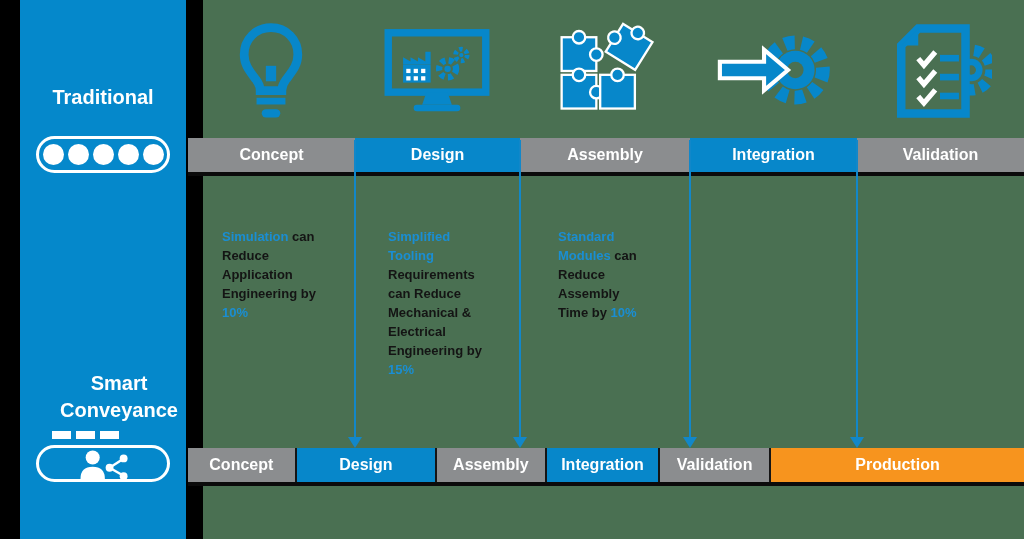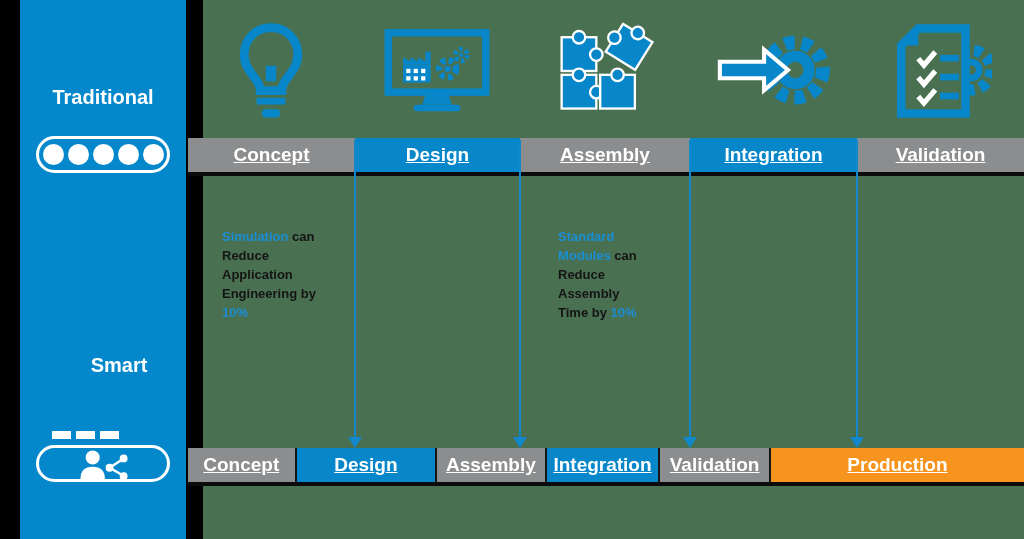--- a/index.html
+++ b/index.html
@@ -5,21 +5,21 @@
   * { margin:0; padding:0; box-sizing:border-box; }
   body { background:#000; font-family:"Liberation Sans", sans-serif; }
   .canvas { position:relative; width:1024px; height:539px; background:#000; overflow:hidden; }
 
   .green-area { position:absolute; left:203px; top:0; width:821px; height:539px; background:#4A7052; }
   .blue-panel { position:absolute; left:20px; top:0; width:166px; height:539px; background:#0588CB; }
 
   .panel-title { position:absolute; left:20px; width:166px; text-align:center;
                  color:#fff; font-weight:bold; font-size:20px; line-height:27px; }
   .title-traditional { top:84px; }
-  .title-smart { top:352px;padding-left:32px; }
+  .title-smart { top:370px;padding-left:32px; }
 
   
   .conveyor { position:absolute; left:36px; top:136px; width:134px; height:37px;
               border:3.5px solid #fff; border-radius:19px;
               display:flex; align-items:center; justify-content:center; gap:4px; }
   .conveyor .dot { width:21px; height:21px; border-radius:50%; background:#fff; }
 
   
   .dashes { position:absolute; left:52px; top:431px; width:102px; display:flex; gap:5px; }
   .dashes .dash { width:19px; height:8px; background:#fff; }
@@ -28,21 +28,21 @@
                display:flex; align-items:center; justify-content:center; }
 
   
   .bar { position:absolute; left:188px; width:836px; height:34px; display:flex; z-index:3; }
   .bar-top { top:138px; }
   .bar-bottom { top:448px; }
   .bar-shadow { position:absolute; left:188px; width:836px; height:4px; background:#0b0b0b; z-index:2; }
   .shadow-top { top:172px; }
   .shadow-bottom { top:482px; }
   .seg { display:flex; align-items:center; justify-content:center;
-         color:#fff; font-weight:bold; font-size:19px;text-decoration:underline; }
+         color:#fff; font-weight:bold; font-size:16px; }
   .seg-gray { background:#8B8D8F; }
   .seg-blue { background:#0787CA; }
   .seg-orange { background:#F7941E; }
   .bar-bottom .seg { border-right:2px solid #151515; }
   .bar-bottom .seg:last-child { border-right:none; }
 
   
   .vline { position:absolute; top:140px; width:2px; height:300px; background:#1287C9; z-index:4; }
   .varrow { position:absolute; top:437px; width:0; height:0; z-index:4;
             border-left:7px solid transparent; border-right:7px solid transparent;
@@ -60,20 +60,21 @@
 <body>
 
 <div class="canvas">
 
   <div class="green-area"></div>
   <div class="blue-panel"></div>
 
   <div class="panel-title title-traditional">Traditional</div>
   <div class="panel-title title-smart">
     <span>Smart</span><br>
+    <span>Conveyance</span>
   </div>
 
   <div class="conveyor">
     <div class="dot"></div>
     <div class="dot"></div>
     <div class="dot"></div>
     <div class="dot"></div>
     <div class="dot"></div>
   </div>
 
@@ -222,17 +223,20 @@
   <div class="vline" style="left:519px"></div>
   <div class="varrow" style="left:513px"></div>
   <div class="vline" style="left:689px"></div>
   <div class="varrow" style="left:683px"></div>
   <div class="vline" style="left:856px"></div>
   <div class="varrow" style="left:850px"></div>
 
   <div class="note" style="left:222px; width:96px;">
     <span class="hl">Simulation</span><span> can Reduce Application Engineering by </span><span class="hl">10%</span>
   </div>
+  <div class="note" style="left:388px; width:100px;">
+    <span class="hl">Simplified Tooling</span><span> Requirements can Reduce Mechanical &amp; Electrical Engineering by </span><span class="hl">15%</span>
+  </div>
   <div class="note" style="left:558px; width:90px;">
     <span class="hl">Standard Modules</span><span> can Reduce Assembly Time by </span><span class="hl">10%</span>
   </div>
 
 </div>
 
 </body></html>

